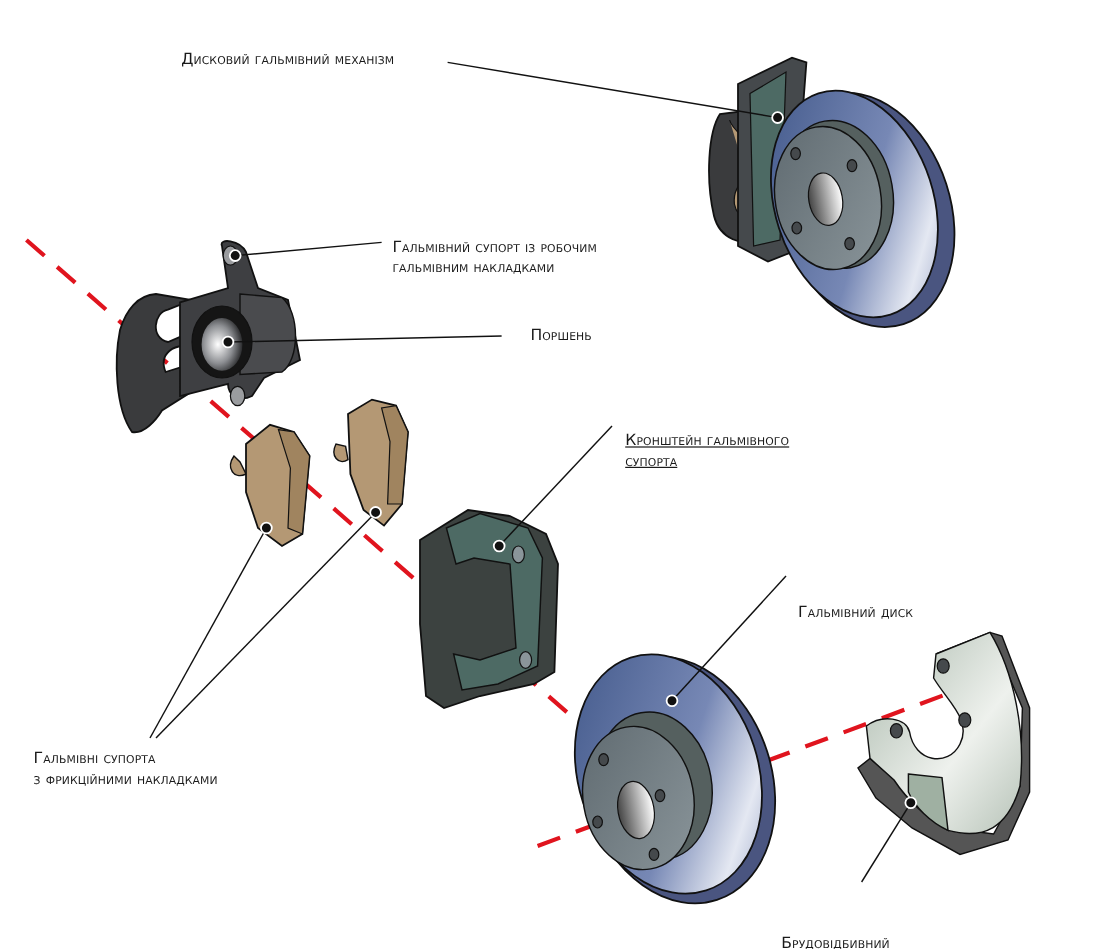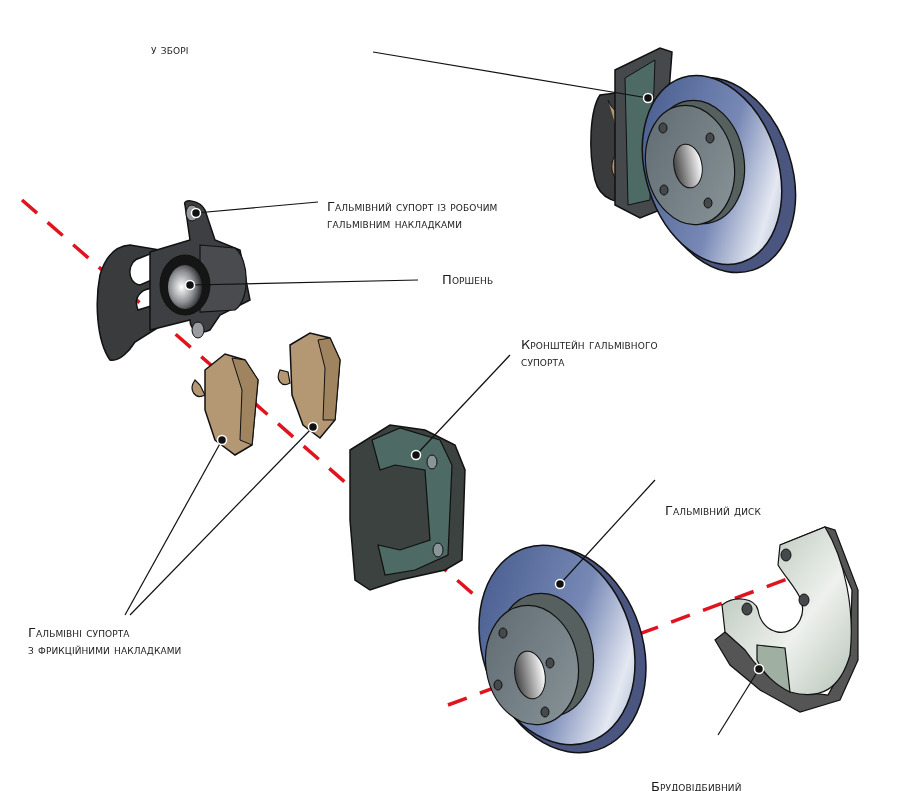--- a/index.html
+++ b/index.html
@@ -127,33 +127,33 @@
     <path d="M757,645 L785,648 L790,692 C775,685 762,672 757,660 Z" fill="#9fb0a2" stroke="#111" stroke-width="1.2"></path>
     <ellipse cx="786" cy="555" rx="5" ry="6" fill="#45494c" stroke="#111"></ellipse>
     <ellipse cx="804" cy="600" rx="5" ry="6" fill="#45494c" stroke="#111"></ellipse>
     <ellipse cx="747" cy="609" rx="5" ry="6" fill="#45494c" stroke="#111"></ellipse>
     <line x1="759" y1="669" x2="718" y2="735" stroke="#111" stroke-width="1.2"></line>
     <circle cx="759" cy="669" r="4.5" fill="#111" stroke="#fff" stroke-width="1.5"></circle>
   </g>
 </svg>
 
 <div class="label" style="left:151px; top:41px;">
-  <span class="l2">у зборі</span>
+  <span class="l2">Дисковий гальмівний механізм</span>
 </div>
 
 <div class="label" style="left:327px; top:198px;">
   <span class="l2">Гальмівний супорт із робочим</span>
   <span class="l2">гальмівним накладками</span>
 </div>
 
 <div class="label" style="left:442px; top:271px;">
   <span class="l2">Поршень</span>
 </div>
 
-<div class="label" style="left:521px; top:336px;">
+<div class="label" style="left:521px; top:359px;text-decoration:underline;">
   <span class="l2">Кронштейн гальмівного</span>
   <span class="l2">супорта</span>
 </div>
 
 <div class="label" style="left:665px; top:462px;margin-top:40px;">
   <span class="l2">Гальмівний диск</span>
 </div>
 
 <div class="label" style="left:28px; top:624px;">
   <span class="l2">Гальмівні супорта</span>

